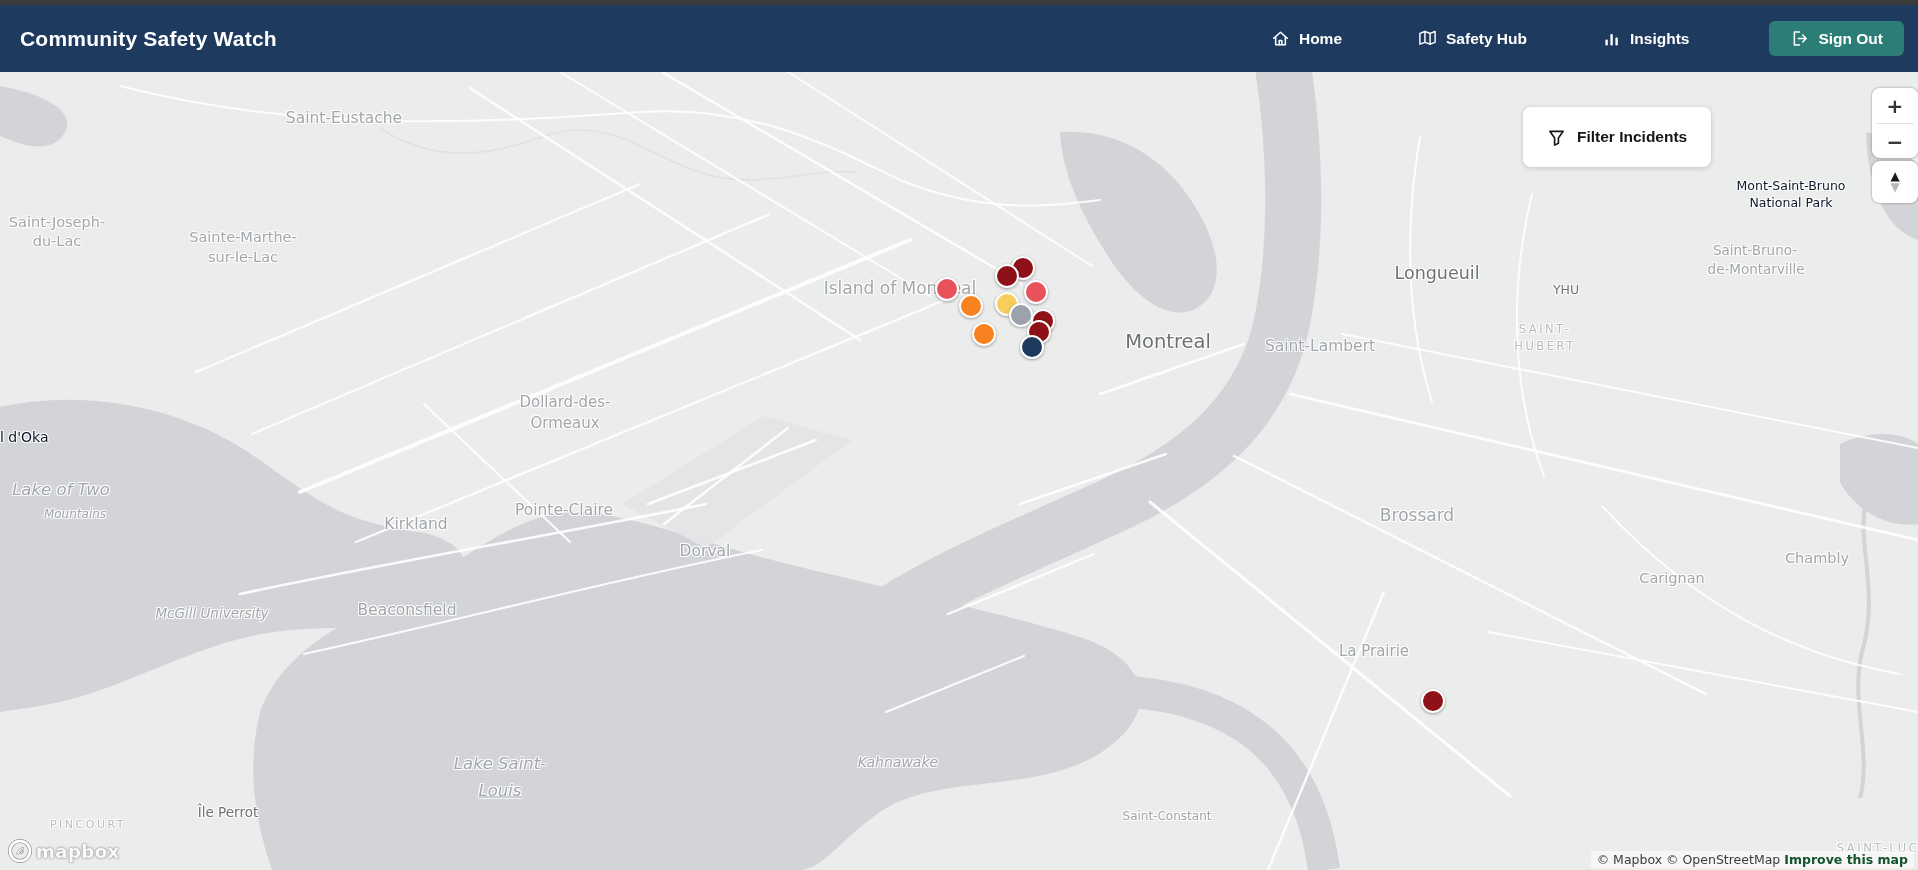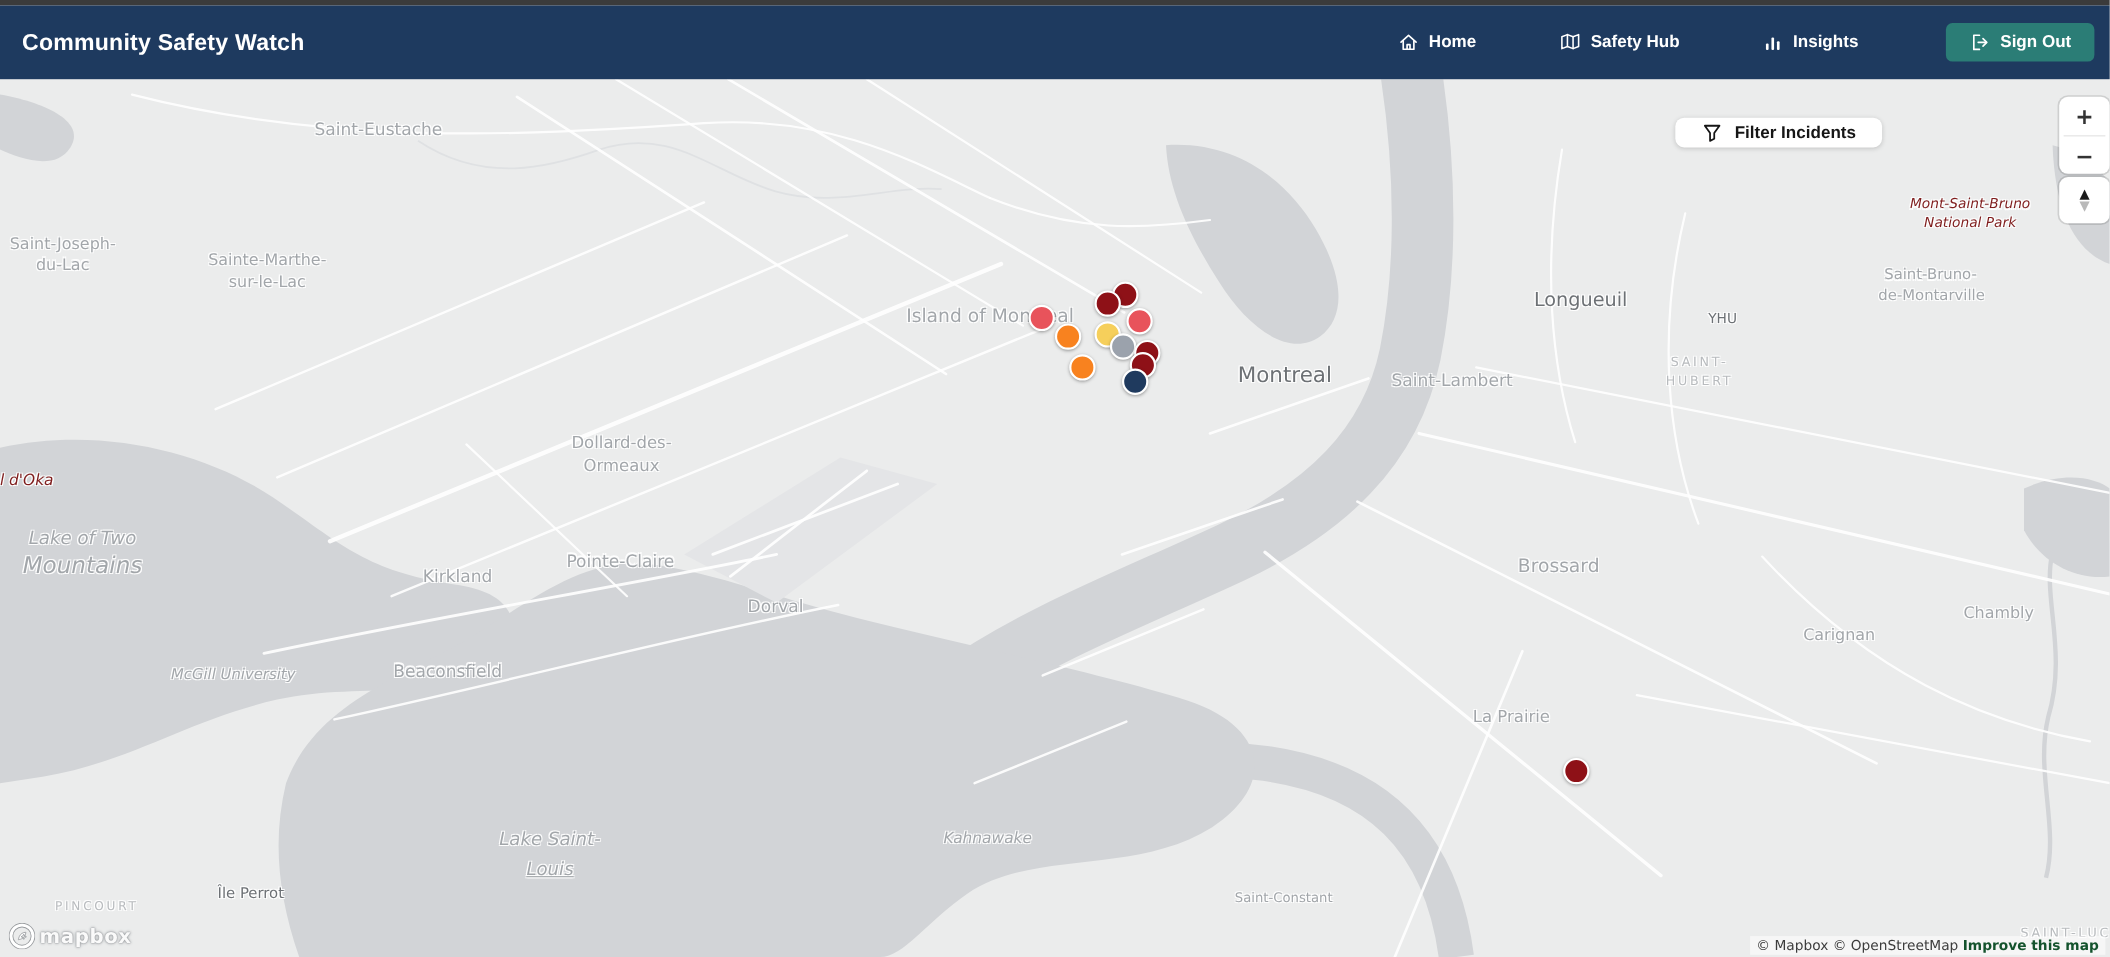--- a/index.html
+++ b/index.html
@@ -31,30 +31,30 @@
   #geo .stream { fill:none; stroke:#dfe1e3; }
   #geo .airport { fill:#e4e5e7; }
 
   #labels-layer { position:absolute; inset:0; z-index:2; pointer-events:none; }
   .map-label { position:absolute; transform:translate(-50%,-50%); white-space:nowrap;
                color:var(--label_gray); text-align:center;
                text-shadow:-1px -1px 0 rgba(255,255,255,.9), 1px -1px 0 rgba(255,255,255,.9),
                            -1px 1px 0 rgba(255,255,255,.9), 1px 1px 0 rgba(255,255,255,.9); }
   .map-label.city-dark { color:var(--label_dark); }
   .map-label.water, .map-label.poi { font-style:italic; }
-  .map-label.park { font-style:italic; color:#7f1d1d; }
+  .map-label.park { color:#0f172a; }
   .map-label.area { letter-spacing:2.5px; color:#b8bbbe; font-weight:500; }
 
   #markers-layer { position:absolute; inset:0; z-index:3; }
   .marker { position:absolute; width:24px; height:24px; border-radius:50%;
             border:2px solid #fff; transform:translate(-50%,-50%);
             box-shadow:0 1px 3px rgba(0,0,0,.35); cursor:pointer; }
 
   
-  .btn-filter { position:absolute; left:1523px; top:35px; height:27px; z-index:6;
+  .btn-filter { position:absolute; left:1523px; top:35px; height:60px; z-index:6;
                 display:flex; align-items:center; gap:11px; background:#fff; color:#161616;
                 border:none; border-radius:8px; padding:0 24px; font-size:15.5px; font-weight:600;
                 box-shadow:0 1px 5px rgba(0,0,0,.18); cursor:pointer;
                 font-family:"Liberation Sans", sans-serif; }
   .btn-report { position:absolute; left:1722px; top:31px; height:47px; z-index:6;
                 background:var(--button_navy); color:#fff; border:none; border-radius:9px;
                 padding:0 23px; font-size:15.5px; font-weight:bold;
                 box-shadow:0 2px 6px rgba(0,0,0,.25); cursor:pointer;
                 font-family:"Liberation Sans", sans-serif; }
   .ctl-box { position:absolute; left:1872px; width:46px; background:#fff; border-radius:8px;
@@ -173,22 +173,22 @@
     </g>
   </svg>
 
   <div id="labels-layer">
       <div class="map-label city" style="left: 344px; top: 46px; font-size: 15.5px;">Saint-Eustache</div>
       <div class="map-label city" style="left: 57px; top: 150px; font-size: 14.5px;">Saint-Joseph-</div>
       <div class="map-label city" style="left: 57px; top: 169px; font-size: 14.5px;">du-Lac</div>
       <div class="map-label city" style="left: 243px; top: 165px; font-size: 14.5px;">Sainte-Marthe-</div>
       <div class="map-label city" style="left: 243px; top: 185px; font-size: 14.5px;">sur-le-Lac</div>
       <div class="map-label park" style="left: 20px; top: 365px; font-size: 14px;">al d'Oka</div>
-      <div class="map-label water" style="left: 75px; top: 417px; font-size: 16.5px;">Lake of Two</div>
-      <div class="map-label water" style="left: 75px; top: 442px; font-size: 21px;">Mountains</div>
+      <div class="map-label water" style="left: 61px; top: 417px; font-size: 16.5px;">Lake of Two</div>
+      <div class="map-label water" style="left: 75px; top: 442px; font-size: 12px;">Mountains</div>
       <div class="map-label city" style="left: 565px; top: 330px; font-size: 15px;">Dollard-des-</div>
       <div class="map-label city" style="left: 565px; top: 351px; font-size: 15px;">Ormeaux</div>
       <div class="map-label city" style="left: 564px; top: 438px; font-size: 15.5px;">Pointe-Claire</div>
       <div class="map-label city" style="left: 416px; top: 452px; font-size: 15.5px;">Kirkland</div>
       <div class="map-label city" style="left: 705px; top: 479px; font-size: 15.5px;">Dorval</div>
       <div class="map-label city" style="left: 407px; top: 538px; font-size: 15.5px;">Beaconsfield</div>
       <div class="map-label poi" style="left: 212px; top: 541px; font-size: 13.5px;">McGill University</div>
       <div class="map-label city-dark" style="left: 228px; top: 740px; font-size: 13.5px;">Île Perrot</div>
       <div class="map-label area" style="left: 88px; top: 752px; font-size: 11px;">PINCOURT</div>
       <div class="map-label water" style="left: 500px; top: 691px; font-size: 16.5px;">Lake Saint-</div>

